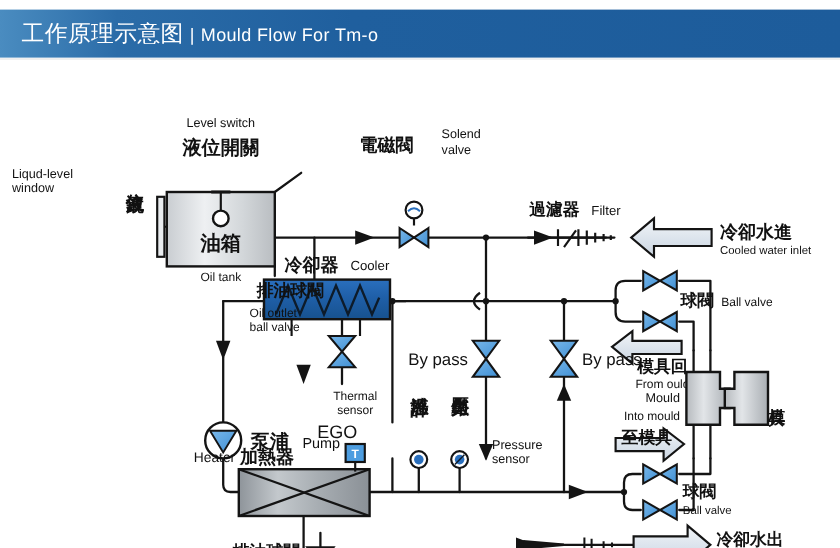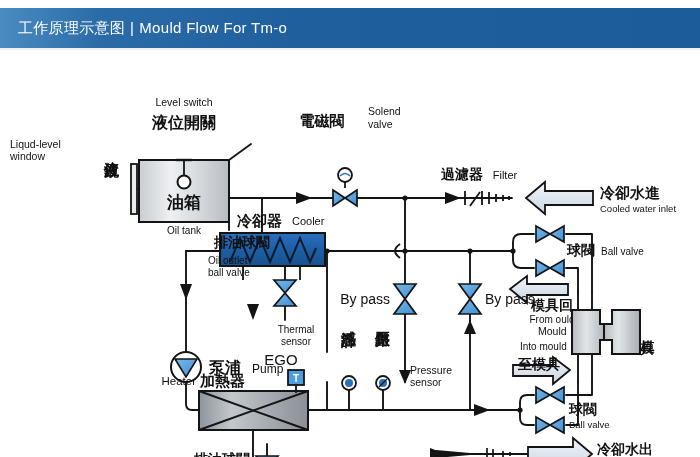--- a/index.html
+++ b/index.html
@@ -9,21 +9,21 @@
   
   .titlebar{
     position:absolute;left:0;top:8px;width:700px;height:40px;
     background:linear-gradient(90deg,#4a8cc0 0%,#2b6ca8 14%,#1f5f9e 42%,#1d5c9b 100%);
     box-shadow:0 2px 0 rgba(0,0,0,.06);
   }
   .titlebar .txt{
     position:absolute;left:18px;top:50%;transform:translateY(-50%);
     color:#ffffff;font-size:15px;letter-spacing:.3px;white-space:nowrap;
   }
-  .titlebar .txt .cn{font-size:15px;}
+  .titlebar .txt .cn{font-size:19px;}
   .titlebar .txt .sep{padding:0 5px;font-weight:300;}
 
   
   .canvas{position:absolute;left:0;top:52px;width:604px;height:405px;}
   svg.diagram{display:block;width:700px;height:405px;}
 
   
 </style>
 </head>
 <body>

